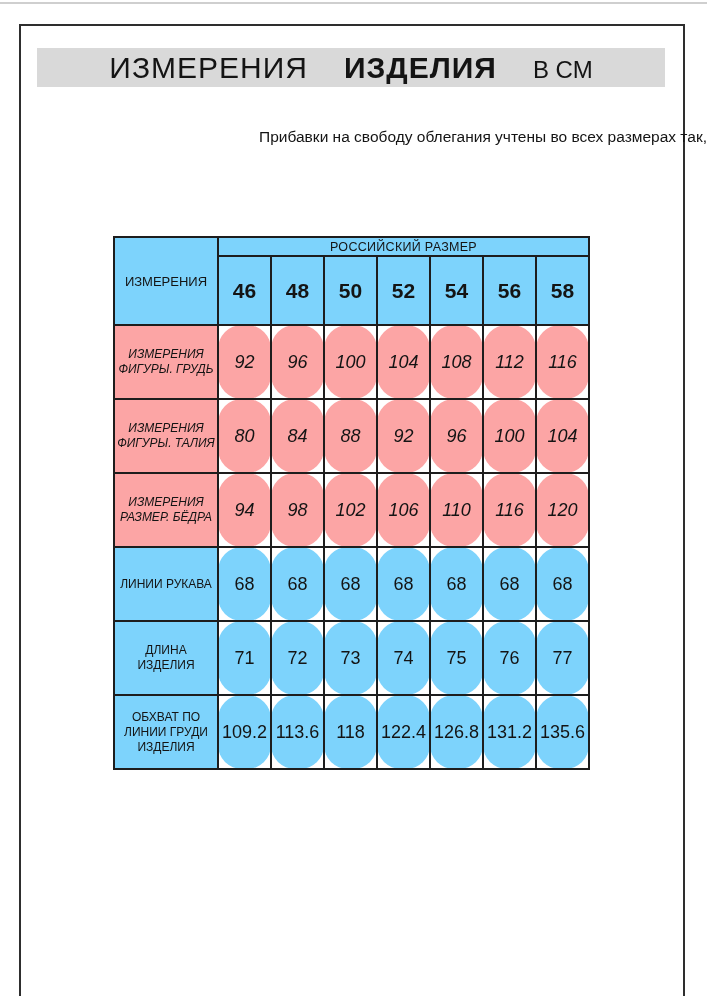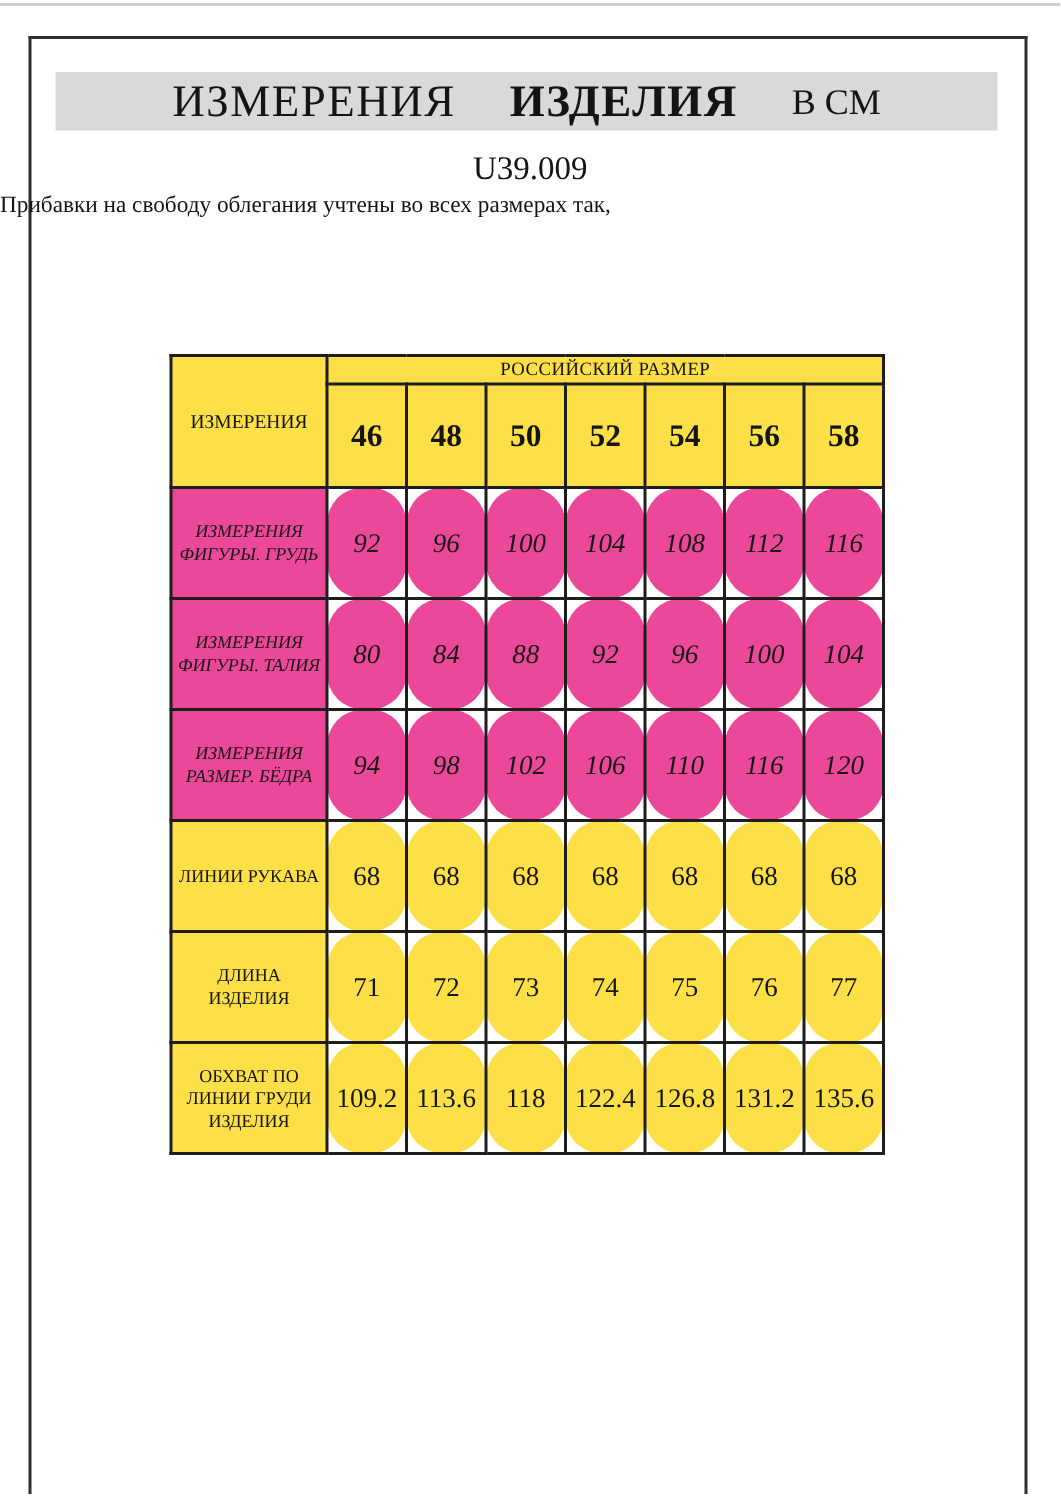--- a/index.html
+++ b/index.html
@@ -1,54 +1,53 @@
 <!DOCTYPE html>
 <html><head>
 <meta charset="utf-8">
 <style>
   html,body{margin:0;padding:0;background:#ffffff;}
   .screen{position:relative;width:707px;height:1000px;background:#ffffff;overflow:hidden;
-          font-family:Liberation Serif, serif;color:#141414;}
+          font-family:Liberation Sans, sans-serif;color:#141414;}
   .top-edge-line{position:absolute;left:0;top:2px;width:707px;height:2px;background:#cfcfcf;}
   .page-frame{position:absolute;left:19px;top:24px;width:666px;height:972px;box-sizing:border-box;
               border:2px solid #2e2e2e;border-bottom:none;background:#ffffff;}
   .banner{position:absolute;left:37px;top:48px;width:628px;height:39px;background:#d9d9d9;
           display:flex;align-items:center;justify-content:center;gap:36px;}
   .banner .w1{font-size:30px;letter-spacing:1px;white-space:nowrap;}
   .banner .w2{font-size:30px;font-weight:bold;letter-spacing:1px;white-space:nowrap;}
   .banner .w3{font-size:24px;white-space:nowrap;align-self:center;margin-top:4px;}
   .product-code{position:absolute;left:0;top:99px;width:707px;text-align:center;font-size:22px;}
-  .note{position:absolute;left:0;top:126px;width:707px;text-align:left;font-size:15.5px;line-height:21px;}
+  .note{position:absolute;left:0;top:126px;width:707px;text-align:right;font-size:15.5px;line-height:21px;}
   table.size-table{position:absolute;left:113px;top:236px;border-collapse:collapse;table-layout:fixed;}
   .size-table td,.size-table th{border:2px solid #1d1d1d;text-align:center;vertical-align:middle;
-                                padding:0;background:#fde047;}
+                                padding:0;background:#7dd3fc;}
   .size-table .c0{width:104px;}
   .size-table .c{width:53px;}
   th.size-band-cell{height:17px;font-size:12.5px;font-weight:normal;letter-spacing:0.3px;}
   th.corner-cell{font-size:13px;font-weight:normal;}
   tr.sizes-row th{height:67px;font-size:21px;font-weight:bold;}
   tr.data-row td{height:72px;}
   td.row-label{font-size:12px;line-height:15px;padding:0 2px;}
   td.row-val{font-size:18px;border-radius:24px;}
-  tr.fig-row td{background:#ec4899;font-style:italic;}
+  tr.fig-row td{background:#fca5a5;font-style:italic;}
 </style>
 </head>
 <body>
 
 <div class="screen">
   <div class="top-edge-line"></div>
   <div class="page-frame"></div>
 
   <div class="banner">
     <span class="w1">ИЗМЕРЕНИЯ</span>
     <span class="w2">ИЗДЕЛИЯ</span>
     <span class="w3">В СМ</span>
   </div>
 
-  <div class="product-code">U39.009</div>
 
   <div class="note">
     <div>Прибавки на свободу облегания учтены во всех размерах так,</div>
   </div>
 
   <table class="size-table">
     <colgroup>
       <col class="c0">
         <col class="c">
         <col class="c">

